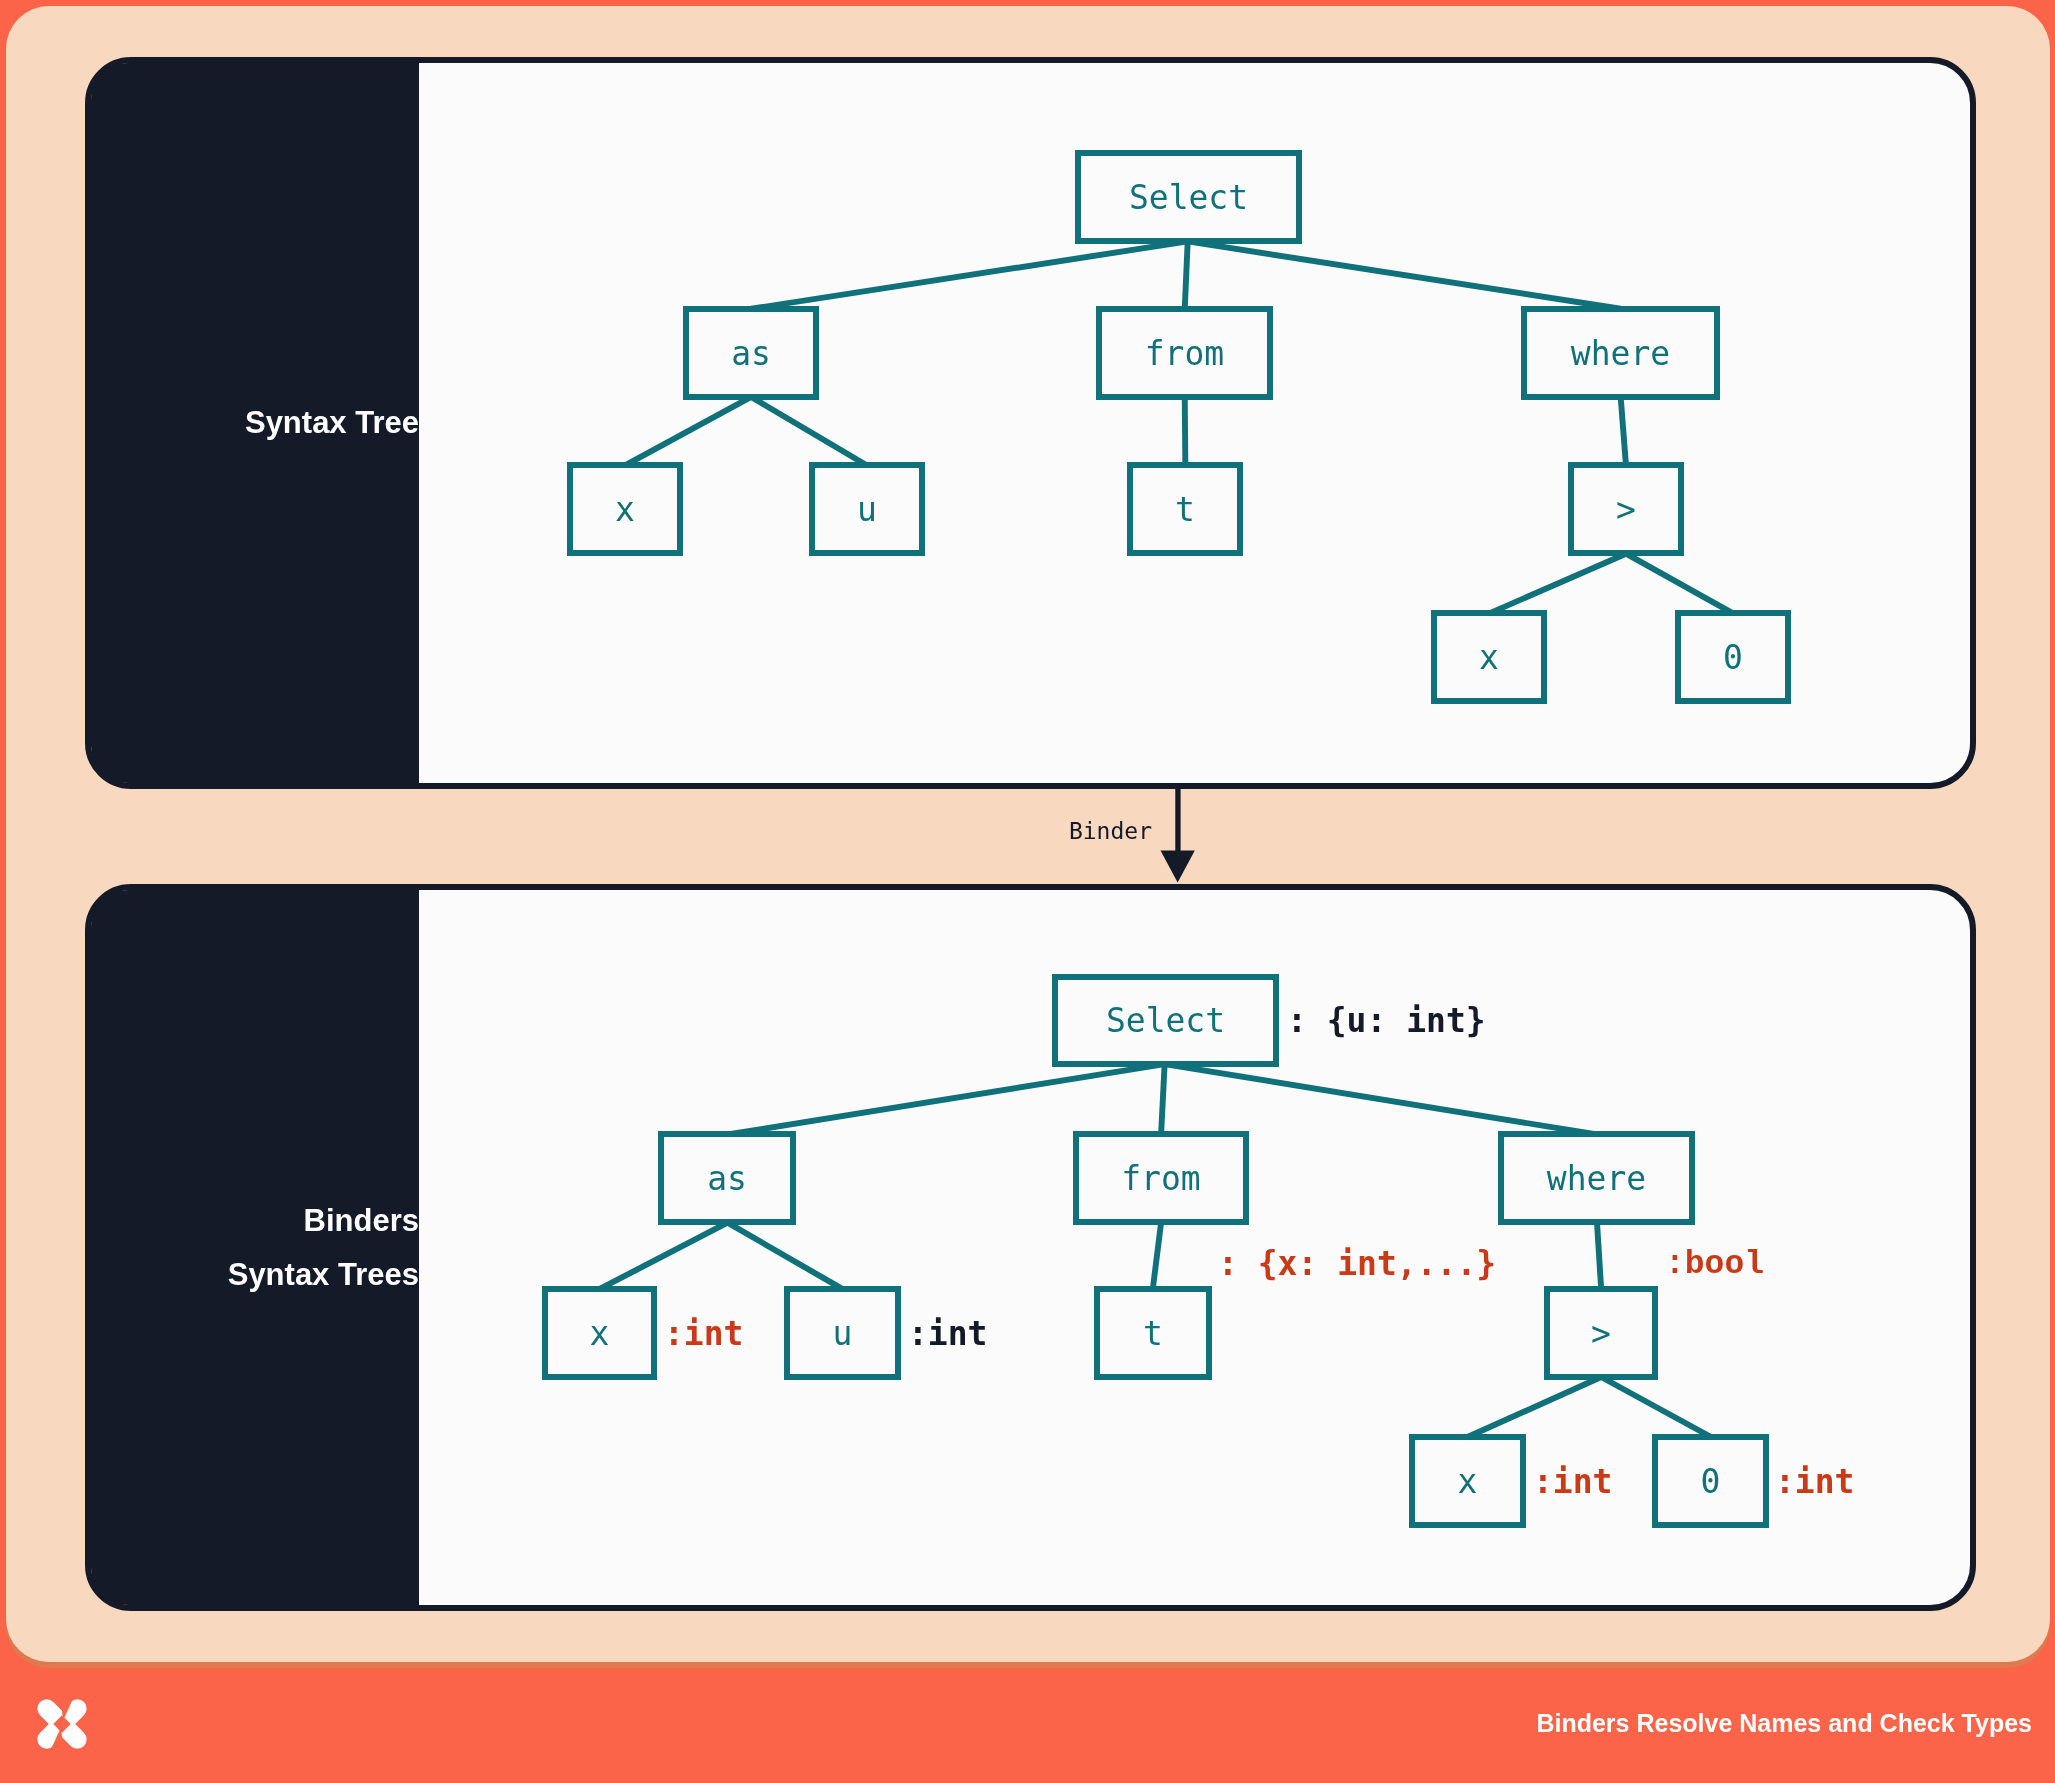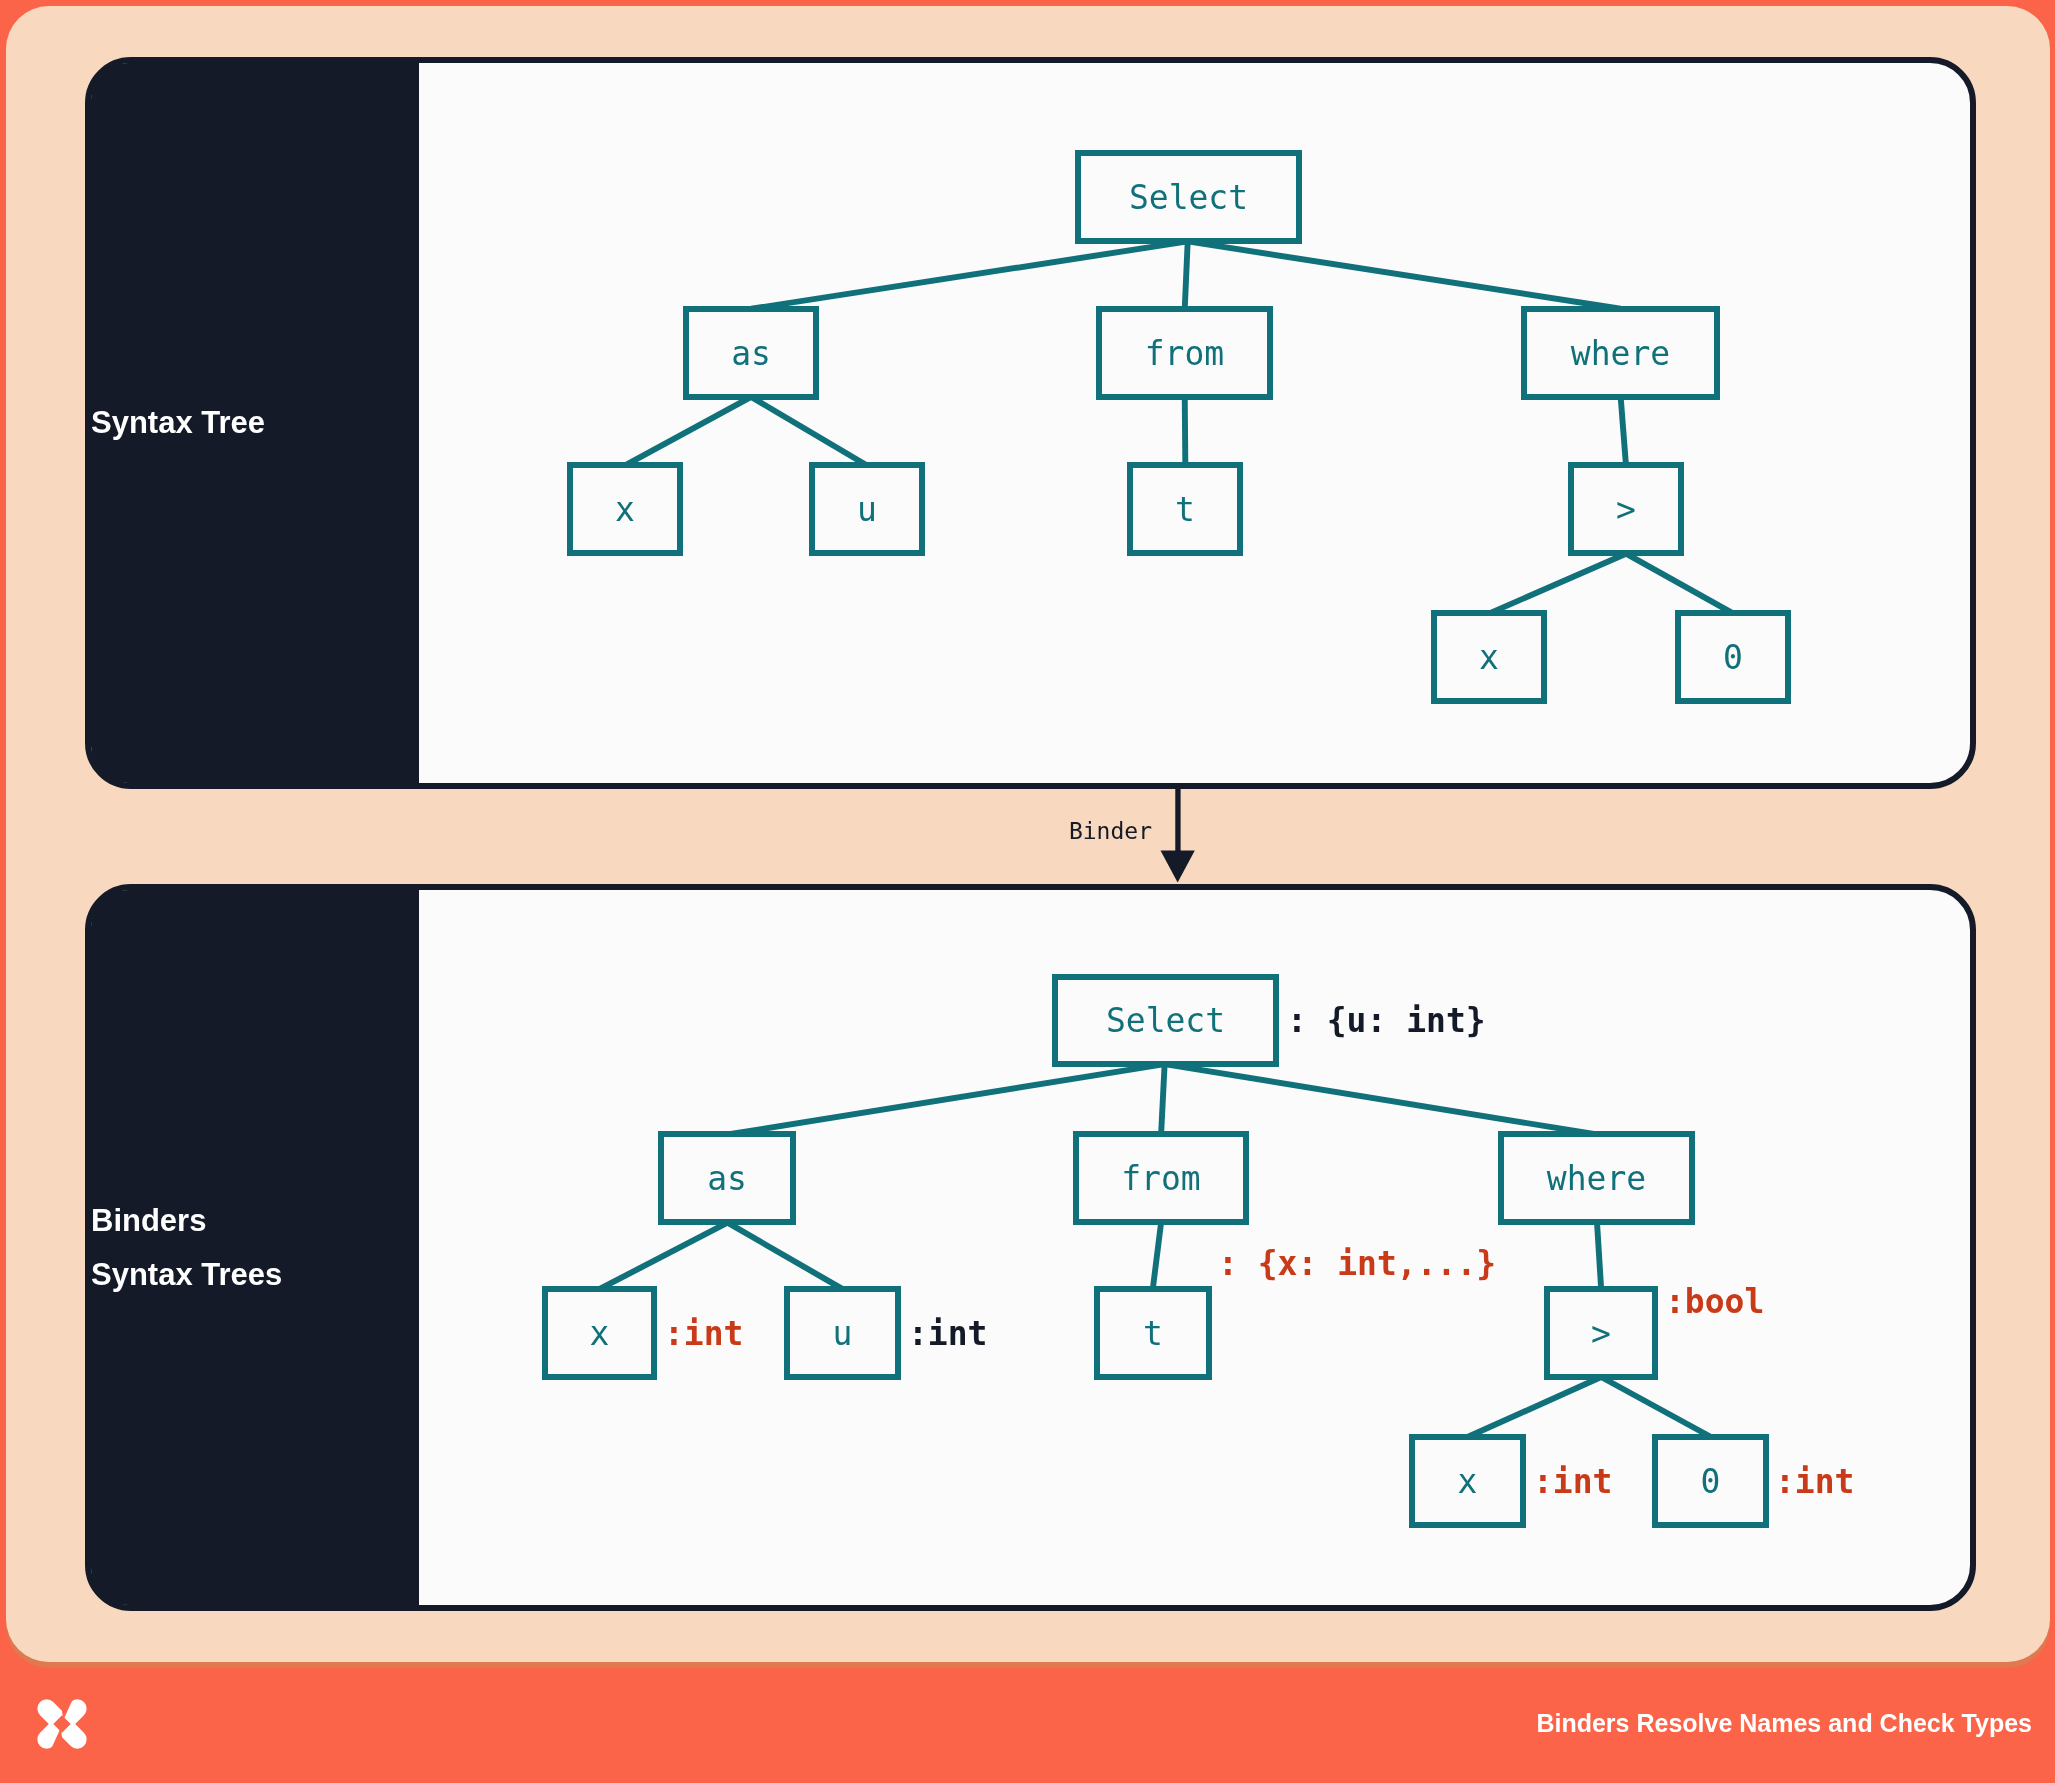--- a/index.html
+++ b/index.html
@@ -18,21 +18,21 @@
   .panel{
     position:absolute;left:85px;width:1891px;box-sizing:border-box;
     background:var(--panel-bg);
     border:6px solid var(--navy);border-radius:46px;
   }
   .panel.top{top:57px;height:732px;}
   .panel.bottom{top:884px;height:727px;}
   .sidebar{
     position:absolute;left:0;top:0;bottom:0;width:328px;
     background:var(--navy);border-radius:37px 0 0 37px;
-    display:flex;flex-direction:column;justify-content:center;align-items:flex-start;
+    display:flex;flex-direction:column;justify-content:center;align-items:flex-end;
     color:#ffffff;text-align:center;
     font-family:"Liberation Sans",sans-serif;font-weight:bold;
     font-size:31px;line-height:1.72;
   }
   
   svg.edges{position:absolute;left:0;top:0;width:2056px;height:1784px;pointer-events:none;}
   
   .node{
     position:absolute;box-sizing:border-box;
     border:6px solid var(--teal);background:var(--panel-bg);
@@ -65,21 +65,21 @@
   .ann{
     position:absolute;display:flex;align-items:center;
     font-weight:bold;font-size:33px;white-space:pre;height:94px;
   }
   .ann.red{color:var(--red);}
   .ann.navy{color:var(--navy);}
   #a-select{left:1287px;top:974px;height:93px;}
   #a-x1{left:664px;top:1286px;}
   #a-u{left:908px;top:1286px;}
   #a-t{left:1218px;top:1216px;}
-  #a-gt{left:1665px;top:1254px;}
+  #a-gt{left:1665px;top:1217px;font-family:Liberation Mono, monospace;}
   #a-x2{left:1533px;top:1434px;}
   #a-zero{left:1775px;top:1434px;}
   
   .binder-label{
     position:absolute;left:970px;top:811px;width:182px;height:41px;
     text-align:right;line-height:41px;font-size:23px;color:var(--navy);
   }
   
   .footer-title{
     position:absolute;right:24px;top:1662px;height:122px;

